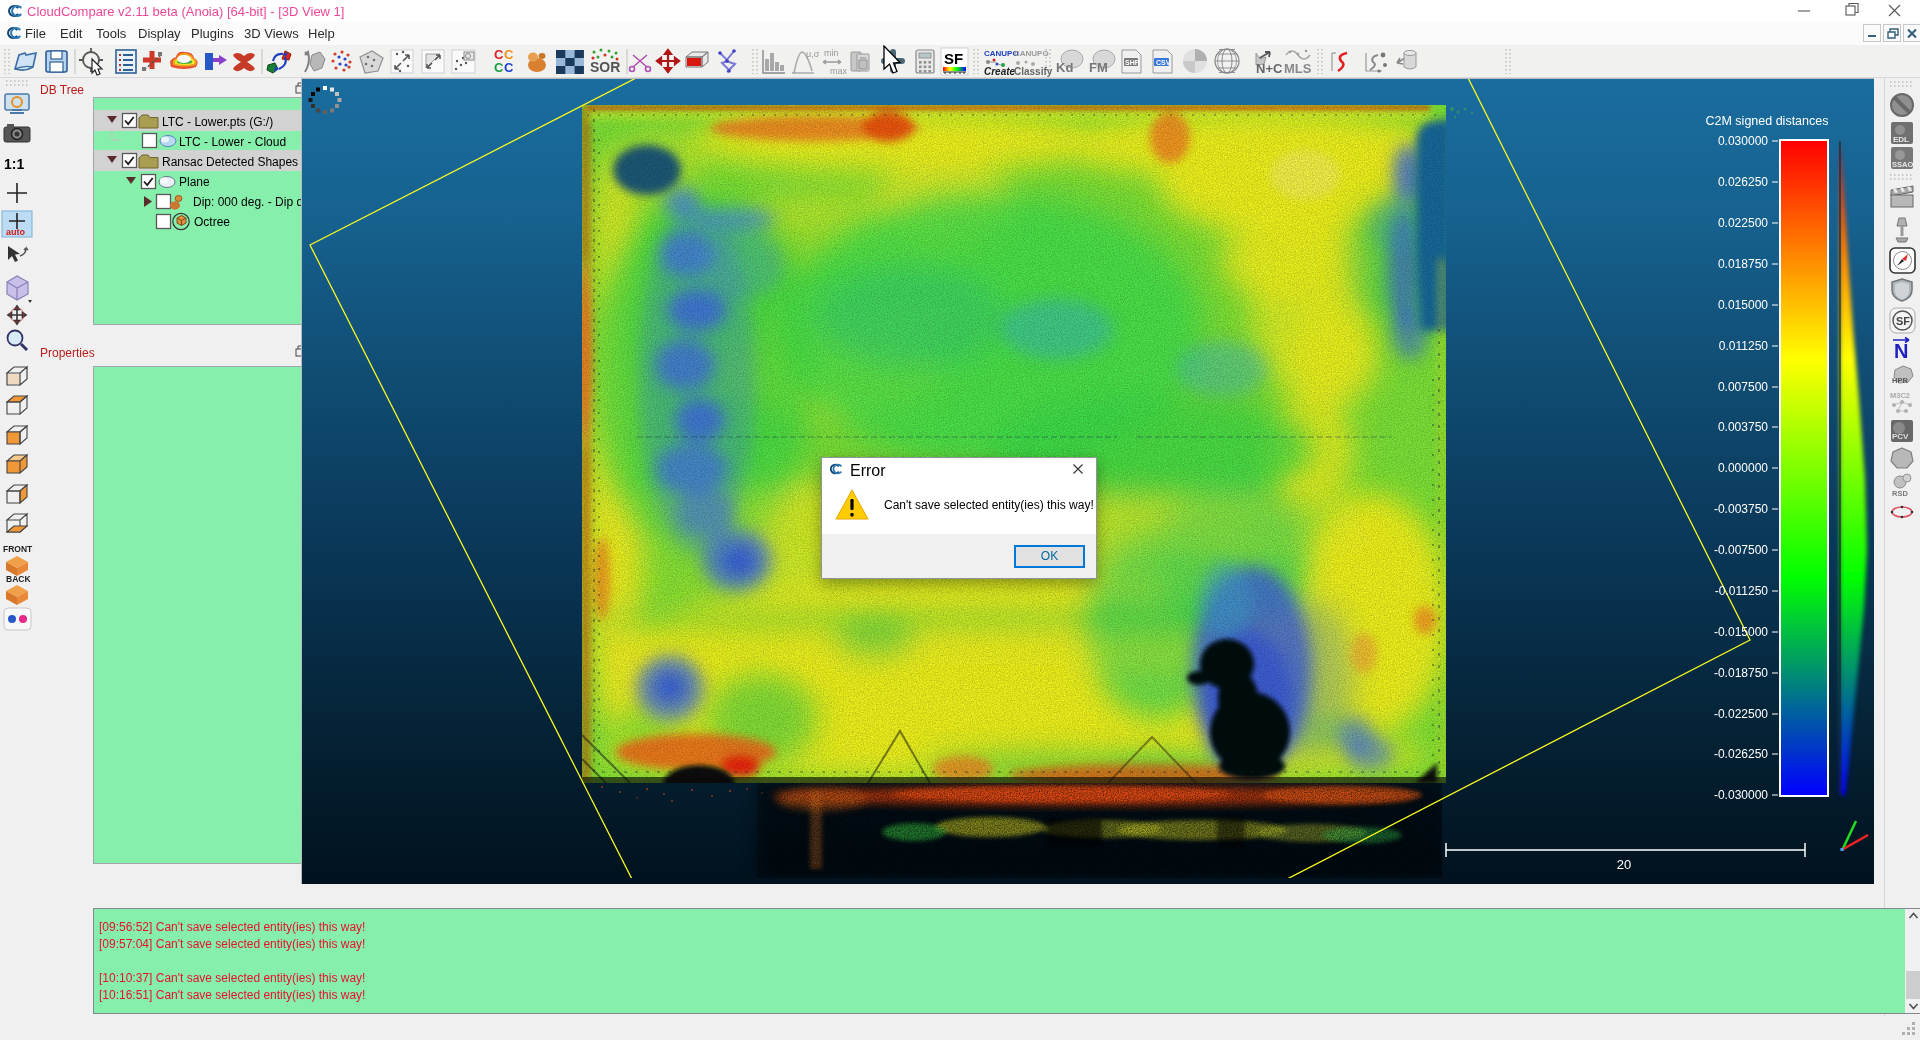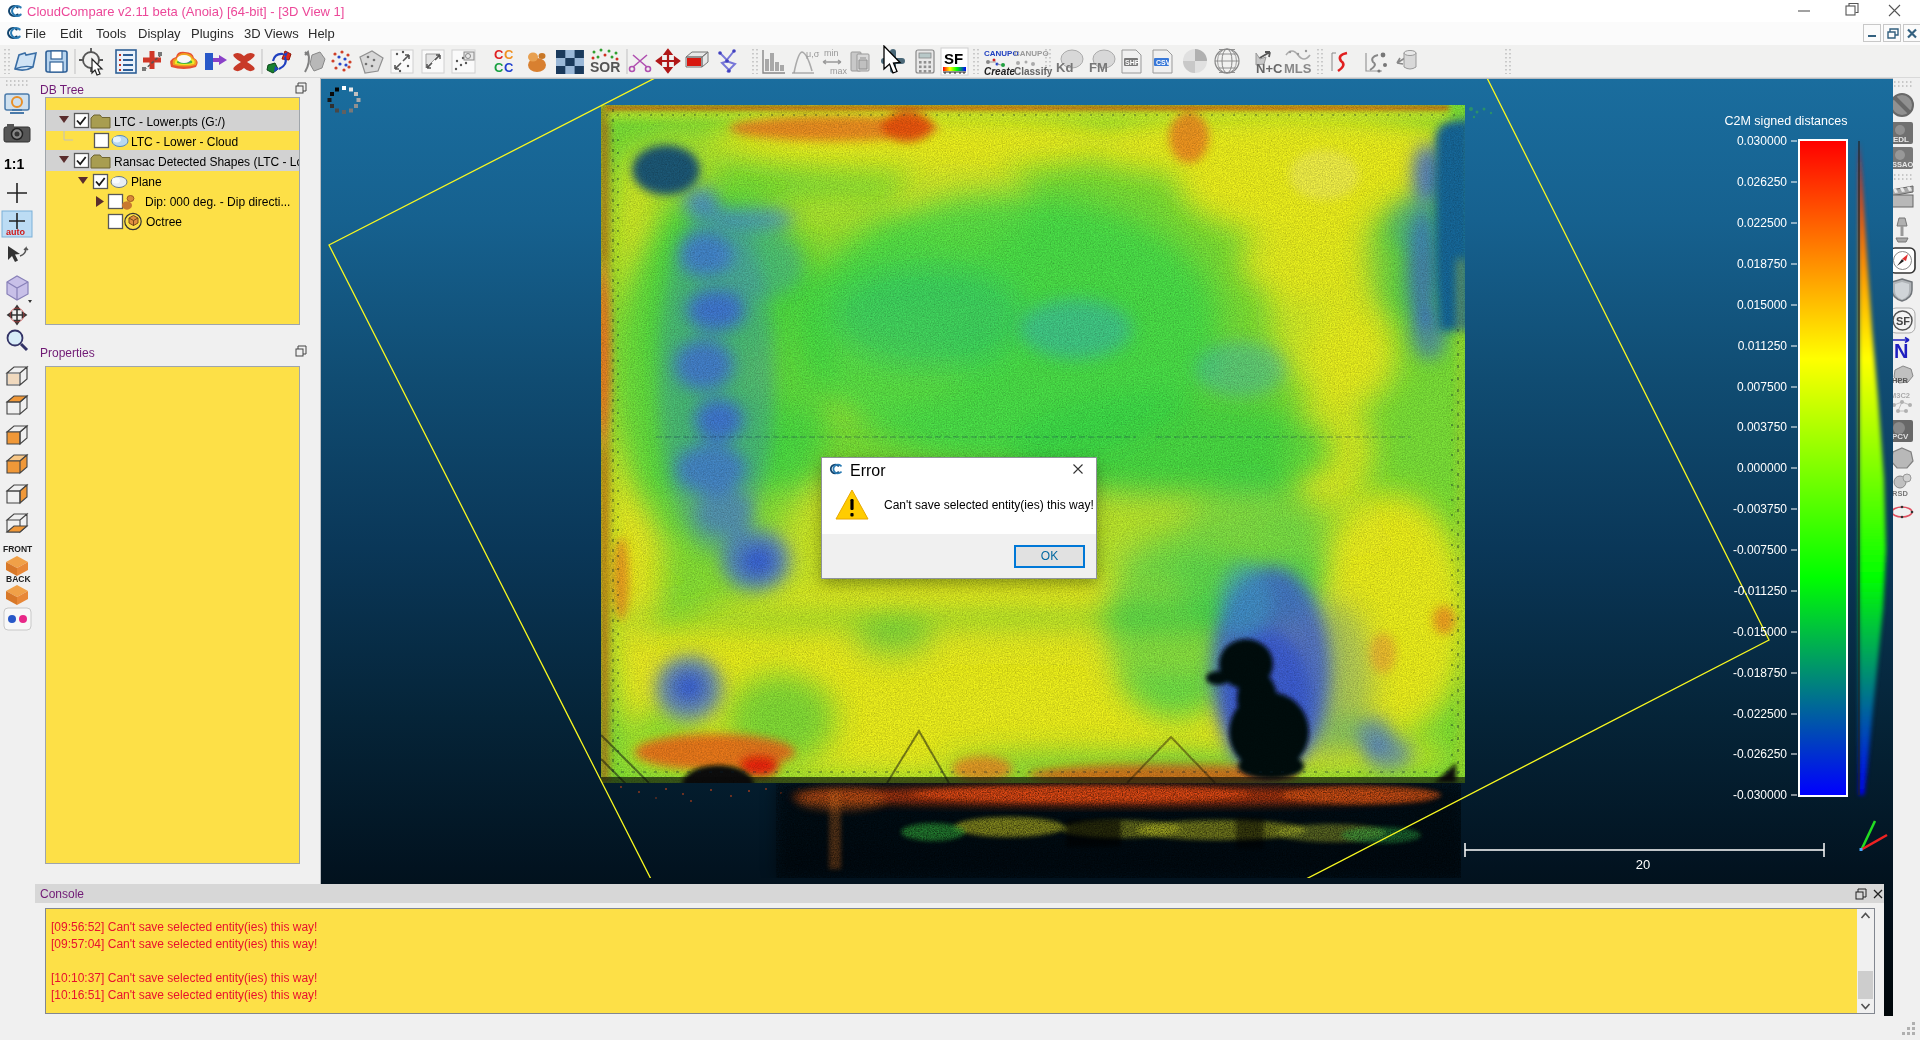--- a/index.html
+++ b/index.html
@@ -9,23 +9,23 @@
 #titlebar { position:absolute; left:0; top:0; width:1920px; height:22px; background:#ffffff; }
 #titletext { position:absolute; left:27px; top:4px; font-size:13px; color:#ec4899; }
 #menubar { position:absolute; left:0; top:22px; width:1920px; height:23px; background:#fbfbfb; }
 .menuitem { position:absolute; top:4px; font-size:13px; color:#2b2b2b; }
 #toolbar { position:absolute; left:0; top:45px; width:1920px; height:33px; background:#f1f1f0;
   border-bottom:1px solid #d9d9d9; }
 #leftbar { position:absolute; left:0; top:78px; width:35px; height:937px; background:#f0f0f0; }
 #rightbar { position:absolute; left:1884px; top:78px; width:25px; height:941px; background:#f0f0f0;
   border-left:1px solid #d5d5d5; }
 #dbtree { position:absolute; left:35px; top:78px; width:275px; height:806px; background:#f0f0f0; }
-.docktitle { font-size:12px; color:#701a75; }
-.dockbox { position:absolute; background:#fde047; border:1px solid #9fa5ab; }
-#viewport { position:absolute; left:320px; top:78px; width:1573px; height:940px;
+.docktitle { font-size:12px; color:#b91c1c; }
+.dockbox { position:absolute; background:#86efac; border:1px solid #9fa5ab;margin-left:48px; }
+#viewport { position:absolute; left:301px; top:78px; width:1573px; height:940px;
   border-left:1px solid #b8bcc0; border-top:1px solid #b8bcc0;
   background:linear-gradient(180deg,#1a6d9e 0%, #16618f 15%, #104c72 32%, #0a3758 50%, #052438 68%, #021320 84%, #010609 100%); }
 #console { position:absolute; left:35px; top:884px; width:1849px; height:132px; background:#f0f0f0; }
 #consoletitle { position:absolute; left:0px; top:0px; width:1849px; height:19px; background:#d7d7d7; }
 #statusbar { position:absolute; left:0; top:1016px; width:1920px; height:24px; background:#f0f0f0; }
 .hl { background:#d2d2d2; }
 .cline { font-size:12px; white-space:nowrap; }
 .red { color:#e8112d; }
 svg text { font-family:"Liberation Sans", sans-serif; }
 </style>
@@ -865,30 +865,20 @@
 <line x1="1144" y1="771" x2="1503" y2="771" stroke="#ffffff" stroke-width="1.5"></line>
 <line x1="1144" y1="764" x2="1144" y2="778" stroke="#ffffff" stroke-width="1.5"></line>
 <line x1="1503" y1="764" x2="1503" y2="778" stroke="#ffffff" stroke-width="1.5"></line>
 <text x="1322" y="790" font-size="13" fill="#ffffff" text-anchor="middle">20</text>
 <line x1="1540.5" y1="770.5" x2="1554" y2="742" stroke="#22dd22" stroke-width="2.5"></line>
 <line x1="1540.5" y1="770.5" x2="1566" y2="756" stroke="#ee2222" stroke-width="2.5"></line>
 <rect x="1538.5" y="769" width="3" height="3" fill="#44aaff"></rect>
 </svg>
 </div>
 <div id="console">
-  <div id="consoletitle">
-      <div class="docktitle" style="position:absolute;left:5px;top:3px">Console</div>
-  <svg class="abs" style="left:1820px;top:4px" width="12" height="12" viewBox="0 0 12 12" fill="none" stroke="#222" stroke-width="1">
-        <rect x="1" y="4" width="7" height="7"></rect>
-        <path d="M3 4 v-3 h8 v8 h-3"></path>
-      </svg>
-  <svg class="abs" style="left:1837px;top:4px" width="12" height="12" viewBox="0 0 12 12" stroke="#222" stroke-width="1.3">
-        <path d="M2 2 l8 8 M10 2 l-8 8"></path>
-      </svg>
-  </div>
   <div class="dockbox" style="left:10px;top:24px;width:1830px;height:106px;border-color:#828790">
     <div class="cline red" style="position:absolute;left:5px;top:11px">[09:56:52] Can't save selected entity(ies) this way!</div>
     <div class="cline red" style="position:absolute;left:5px;top:28px">[09:57:04] Can't save selected entity(ies) this way!</div>
     <div class="cline red" style="position:absolute;left:5px;top:62px">[10:10:37] Can't save selected entity(ies) this way!</div>
     <div class="cline red" style="position:absolute;left:5px;top:79px">[10:16:51] Can't save selected entity(ies) this way!</div>
     <div style="position:absolute;right:0px;top:0px;width:17px;height:104px;background:#f0f0f0">
       <svg width="17" height="104" viewBox="0 0 17 104">
         <path d="M4.5 9 L8.5 4.5 L12.5 9" fill="none" stroke="#505050" stroke-width="1.6"></path>
         <path d="M4.5 95 L8.5 99.5 L12.5 95" fill="none" stroke="#505050" stroke-width="1.6"></path>
         <rect x="1" y="62" width="15" height="28" fill="#cdcdcd"></rect>

